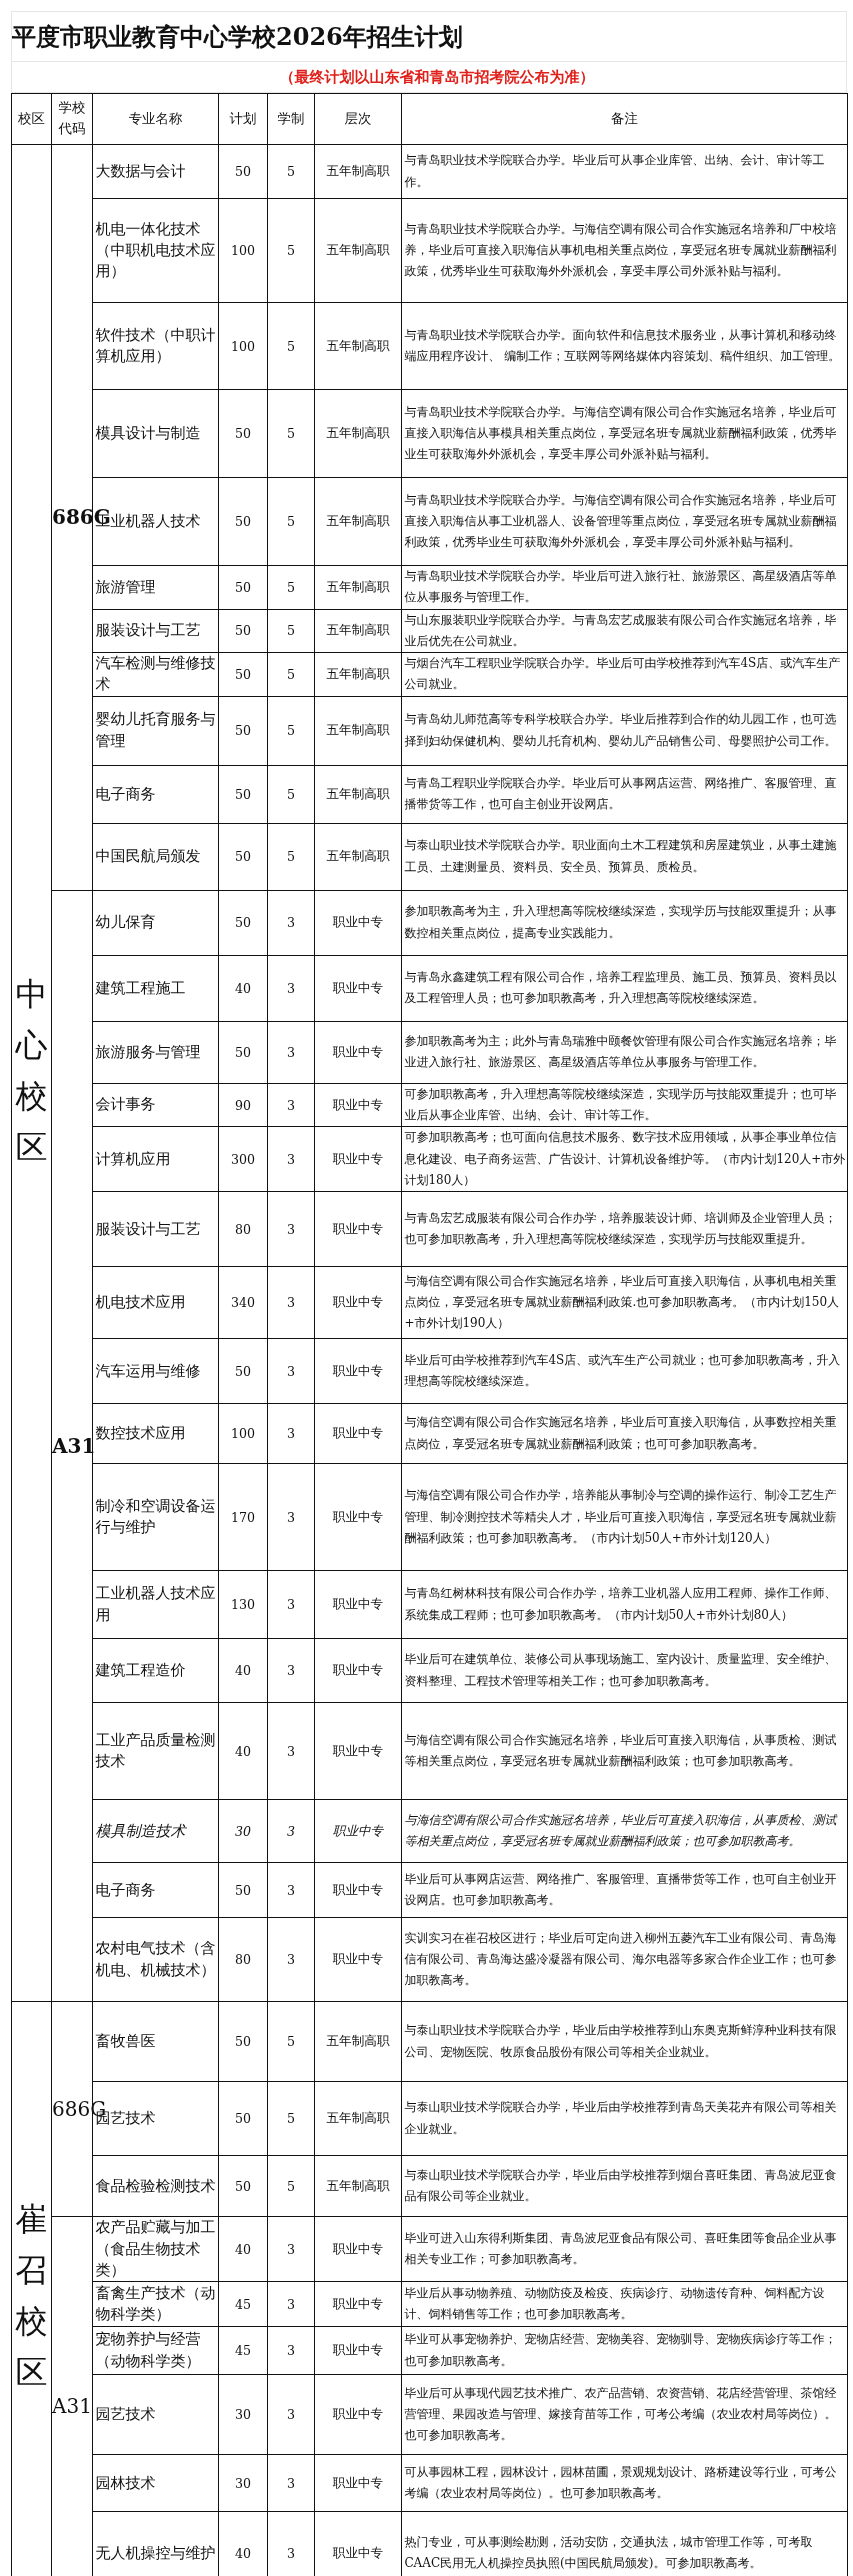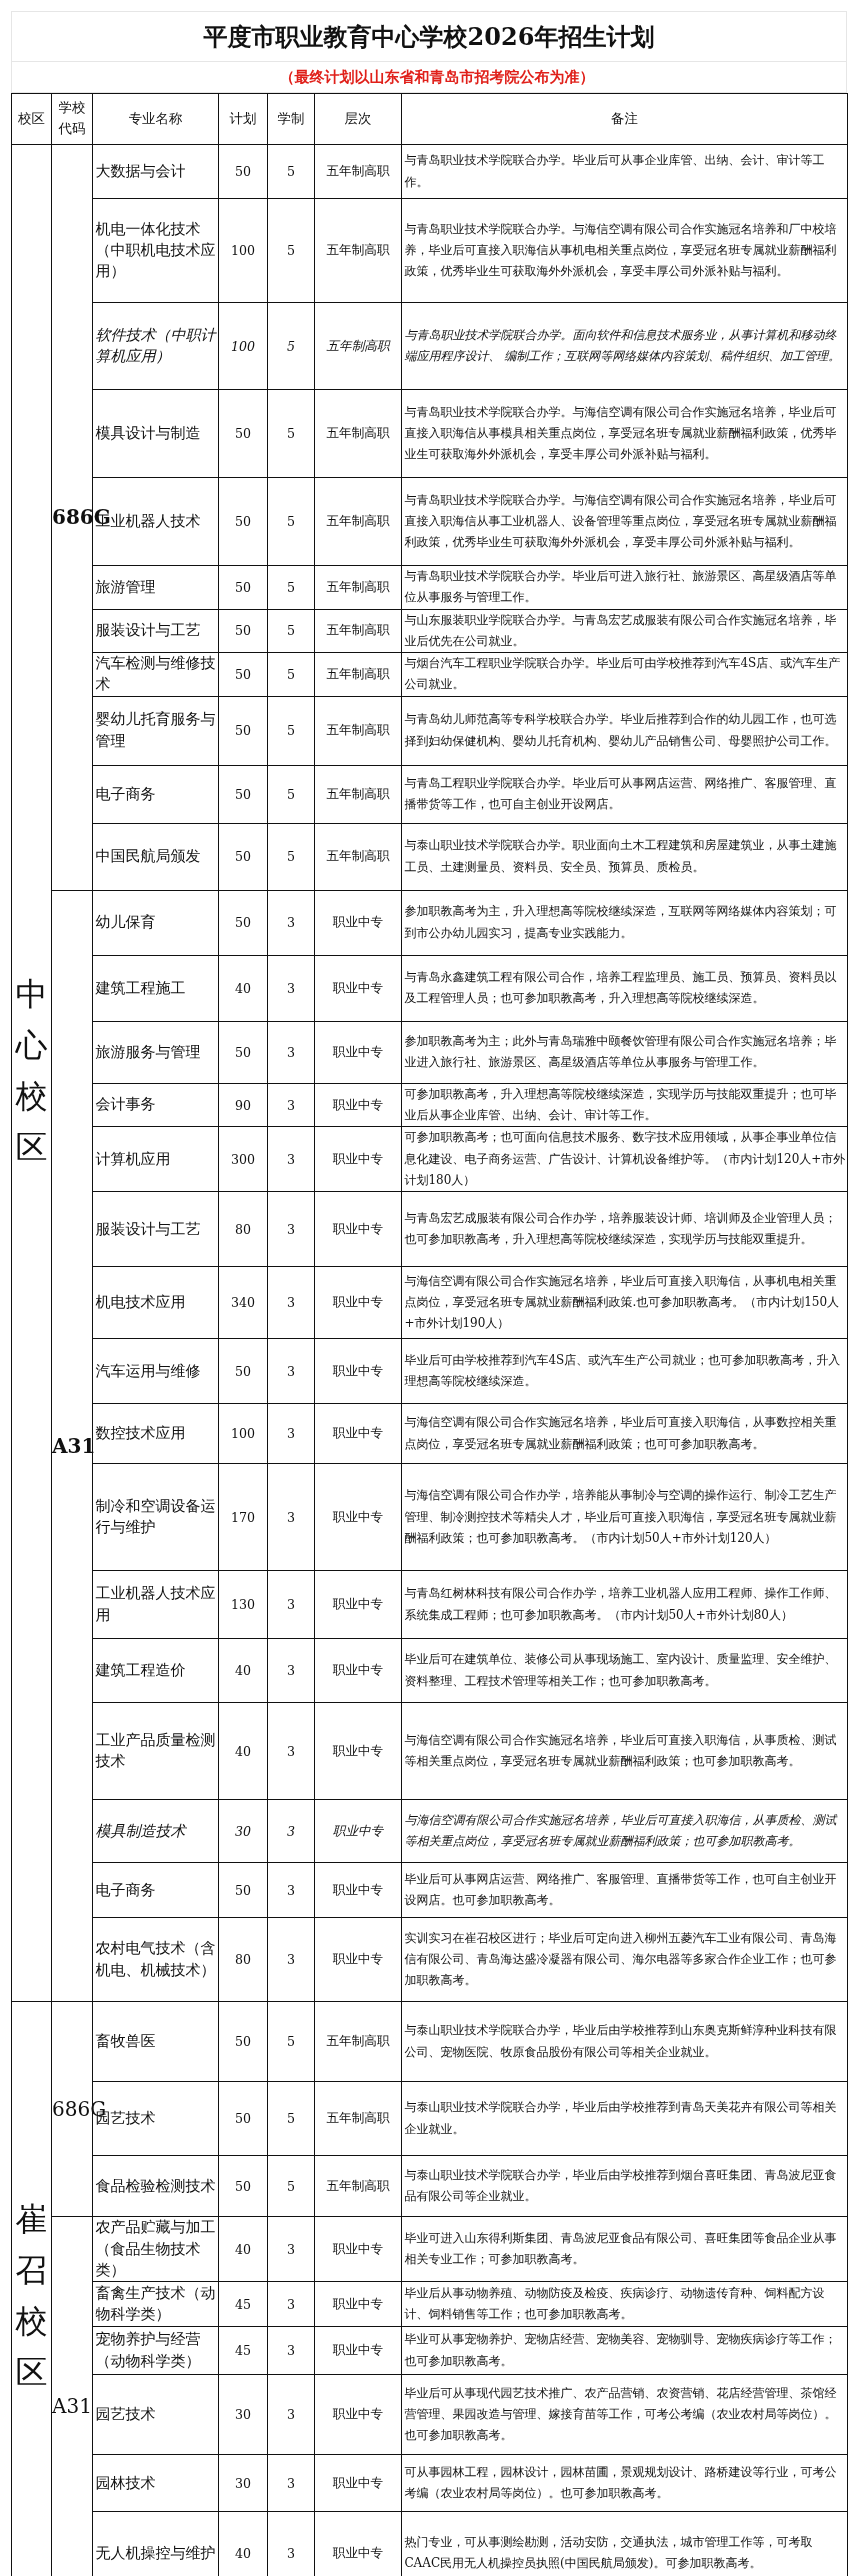--- a/index.html
+++ b/index.html
@@ -1,20 +1,20 @@
 <!DOCTYPE html>
 <html style="font-size:12.6px"><head>
 <meta charset="utf-8">
 <style>
   html, body { margin: 0; padding: 0; background: #ffffff; }
   body { width: 854px; height: 2576px; position: relative; overflow: hidden;
          font-family: "DejaVu Serif", "Liberation Serif", serif; color: #111; }
   .sheet { position: absolute; left: 11px; top: 11px; width: 836px; }
   .title-row { height: 49px; border-top: 1.6px solid #e6e6e6; border-left: 1.6px solid #e6e6e6; border-right: 1.6px solid #e6e6e6;
-               display: flex; align-items: center; justify-content: center; }
+               display: flex; align-items: center; }
   .title { font-size: 24px; font-weight: bold; letter-spacing: 0px; }
   .subtitle-row { height: 30px; border: 1.6px solid #e6e6e6; border-top: 1.6px solid #e6e6e6;
                   display: flex; align-items: center; justify-content: center; padding-left: 16px; }
   .subtitle { font-size: 15px; color: #e0201a; font-weight: bold; }
   table { border-collapse: collapse; width: 836px; table-layout: fixed; }
   td, th { border: 1.3px solid #111; padding: 0; font-weight: normal; vertical-align: middle; }
   th { font-size: 13.4px; text-align: center; line-height: 20.6px; }
   td.name { font-size: 15px; text-align: left; padding-left: 2.4px; line-height: 21.3px; }
   td.num, td.years, td.level { font-size: 12.6px; text-align: center; }
   td.note { font-size: 12px; text-align: left; padding-left: 2.4px; padding-right: 1.6px; line-height: 21.3px; }
@@ -65,21 +65,21 @@
           <td class="level">五年制高职</td>
           <td class="note">与青岛职业技术学院联合办学。毕业后可从事企业库管、出纳、会计、审计等工作。</td>
         </tr>
         <tr style="height: 104px;">
           <td class="name">机电一体化技术（中职机电技术应用）</td>
           <td class="num">100</td>
           <td class="years">5</td>
           <td class="level">五年制高职</td>
           <td class="note">与青岛职业技术学院联合办学。与海信空调有限公司合作实施冠名培养和厂中校培养，毕业后可直接入职海信从事机电相关重点岗位，享受冠名班专属就业薪酬福利政策，优秀毕业生可获取海外外派机会，享受丰厚公司外派补贴与福利。</td>
         </tr>
-        <tr style="height: 87px; font-style: italic;">
+        <tr style="height: 87px;">
           <td class="name">软件技术（中职计算机应用）</td>
           <td class="num">100</td>
           <td class="years">5</td>
           <td class="level">五年制高职</td>
           <td class="note">与青岛职业技术学院联合办学。面向软件和信息技术服务业，从事计算机和移动终端应用程序设计、 编制工作；互联网等网络媒体内容策划、稿件组织、加工管理。</td>
         </tr>
         <tr style="height: 88px;">
           <td class="name">模具设计与制造</td>
           <td class="num">50</td>
           <td class="years">5</td>
@@ -134,21 +134,21 @@
           <td class="years">5</td>
           <td class="level">五年制高职</td>
           <td class="note">与泰山职业技术学院联合办学。职业面向土木工程建筑和房屋建筑业，从事土建施工员、土建测量员、资料员、安全员、预算员、质检员。</td>
         </tr>
         <tr style="height: 65px;">
           <td class="code" rowspan="16">A31</td>
           <td class="name">幼儿保育</td>
           <td class="num">50</td>
           <td class="years">3</td>
           <td class="level">职业中专</td>
-          <td class="note">参加职教高考为主，升入理想高等院校继续深造，互联网等网络媒体内容策划；可到市公办幼儿园实习，提高专业实践能力。</td>
+          <td class="note">参加职教高考为主，升入理想高等院校继续深造，实现学历与技能双重提升；从事数控相关重点岗位，提高专业实践能力。</td>
         </tr>
         <tr style="height: 66px;">
           <td class="name">建筑工程施工</td>
           <td class="num">40</td>
           <td class="years">3</td>
           <td class="level">职业中专</td>
           <td class="note">与青岛永鑫建筑工程有限公司合作，培养工程监理员、施工员、预算员、资料员以及工程管理人员；也可参加职教高考，升入理想高等院校继续深造。</td>
         </tr>
         <tr style="height: 62px;">
           <td class="name">旅游服务与管理</td>

